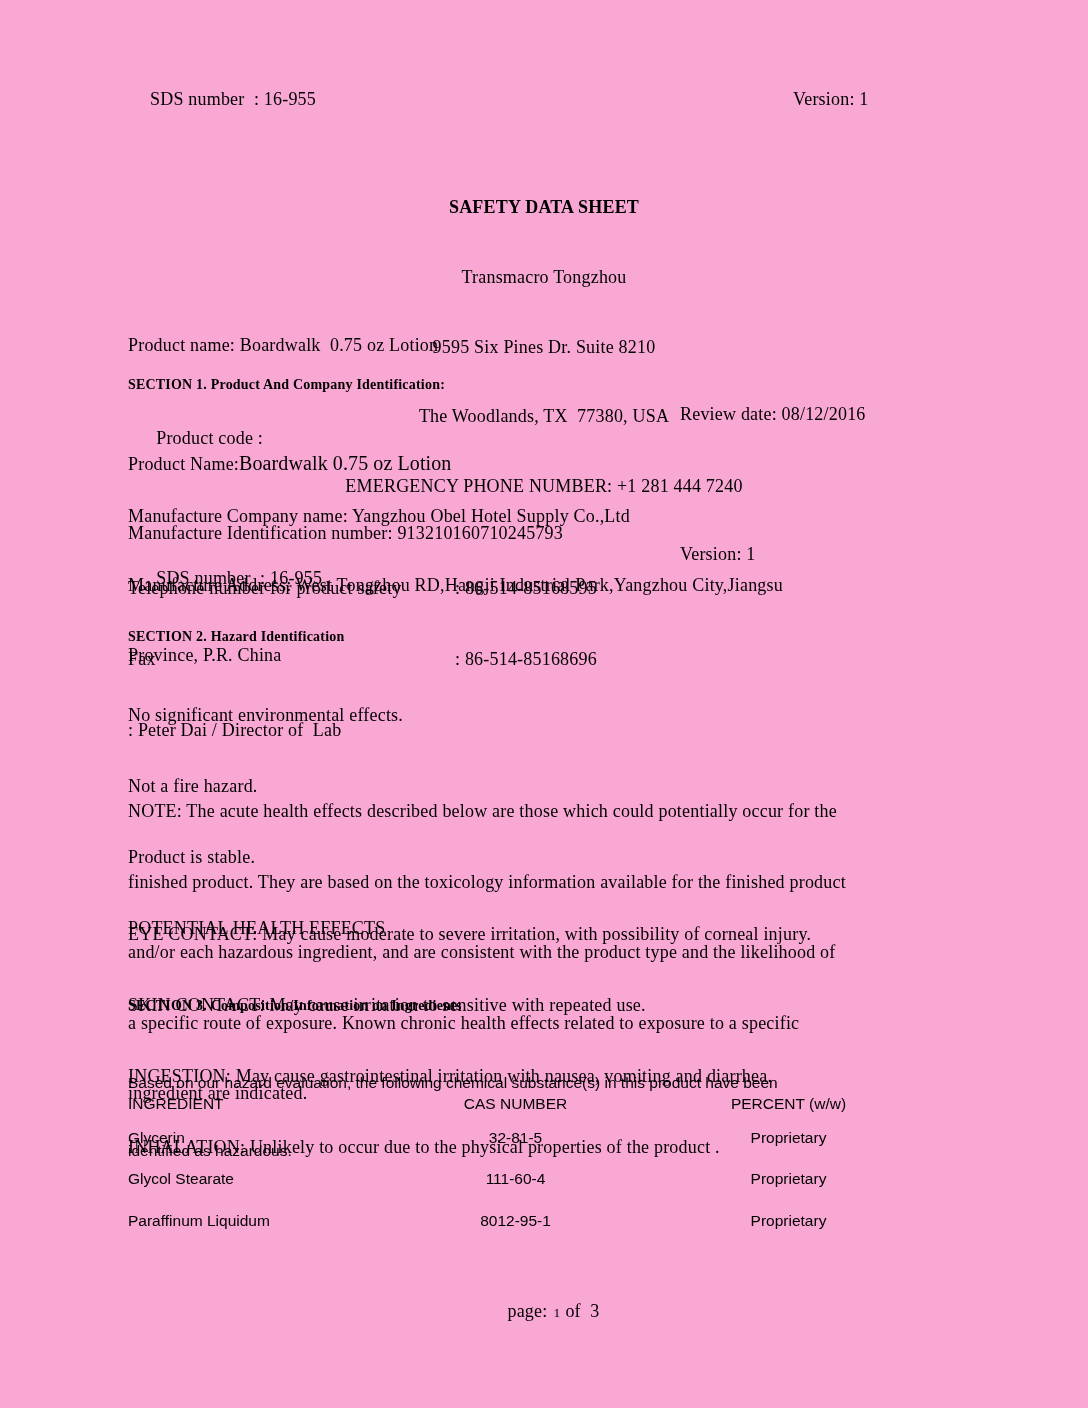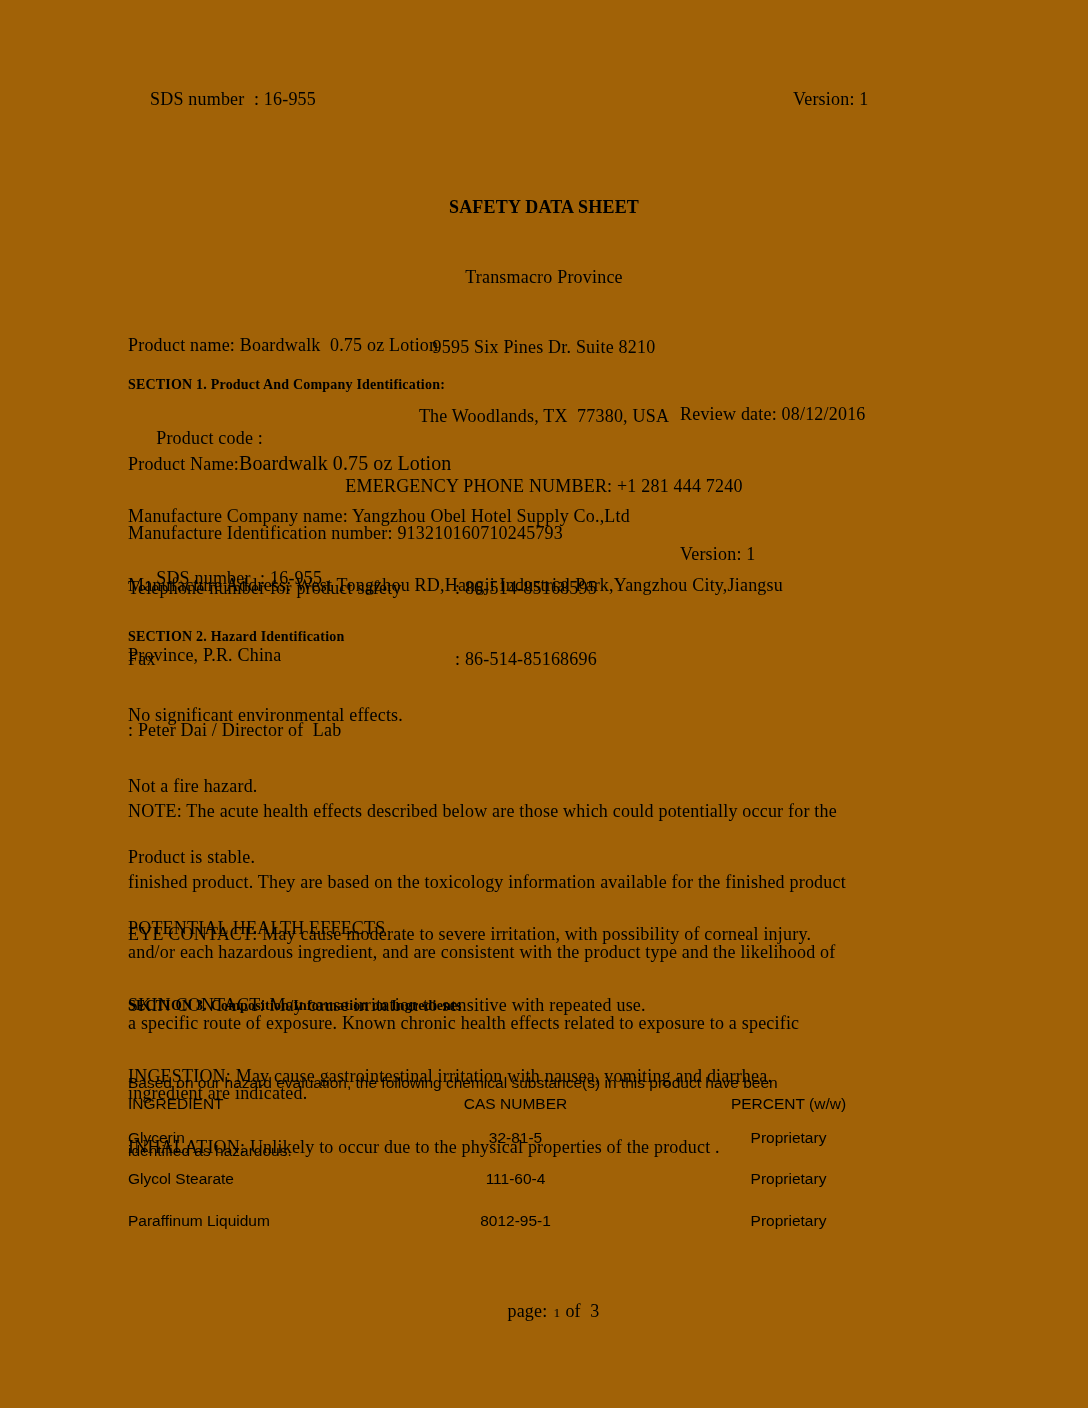--- a/index.html
+++ b/index.html
@@ -1,21 +1,21 @@
 <!DOCTYPE html>
 <html><head>
 <meta charset="utf-8">
 <style>
   * { margin: 0; padding: 0; box-sizing: border-box; }
   html, body { background: #ffffff; }
   .page {
     position: relative;
     width: 1088px;
     height: 1408px;
-    background: #a16207;
+    background: #f9a8d4;
     color: #000000;
     font-family: "Liberation Serif", serif;
     font-size: 18px;
     letter-spacing: 0.2px;
     overflow: hidden;
   }
   .abs { position: absolute; white-space: pre-wrap; }
 
   
   .hdr-left  { left: 150px; top: 89px; }
@@ -65,21 +65,21 @@
 </head>
 <body>
 
 <div class="page">
 
   <div class="abs hdr-left">SDS number  : 16-955</div>
   <div class="abs hdr-right">Version: 1</div>
 
   <div class="abs title-block">
     <div class="doc-title">SAFETY DATA SHEET</div>
-    <div>Transmacro Province</div>
+    <div>Transmacro Tongzhou</div>
     <div>9595 Six Pines Dr. Suite 8210</div>
     <div>The Woodlands, TX  77380, USA</div>
     <div>EMERGENCY PHONE NUMBER: +1 281 444 7240</div>
   </div>
 
   <div class="abs product-block">
     <div class="row">Product name: Boardwalk  0.75 oz Lotion</div>
     <div class="row">
       <span>Product code :</span>
       <span class="right-col">Review date: 08/12/2016</span>

